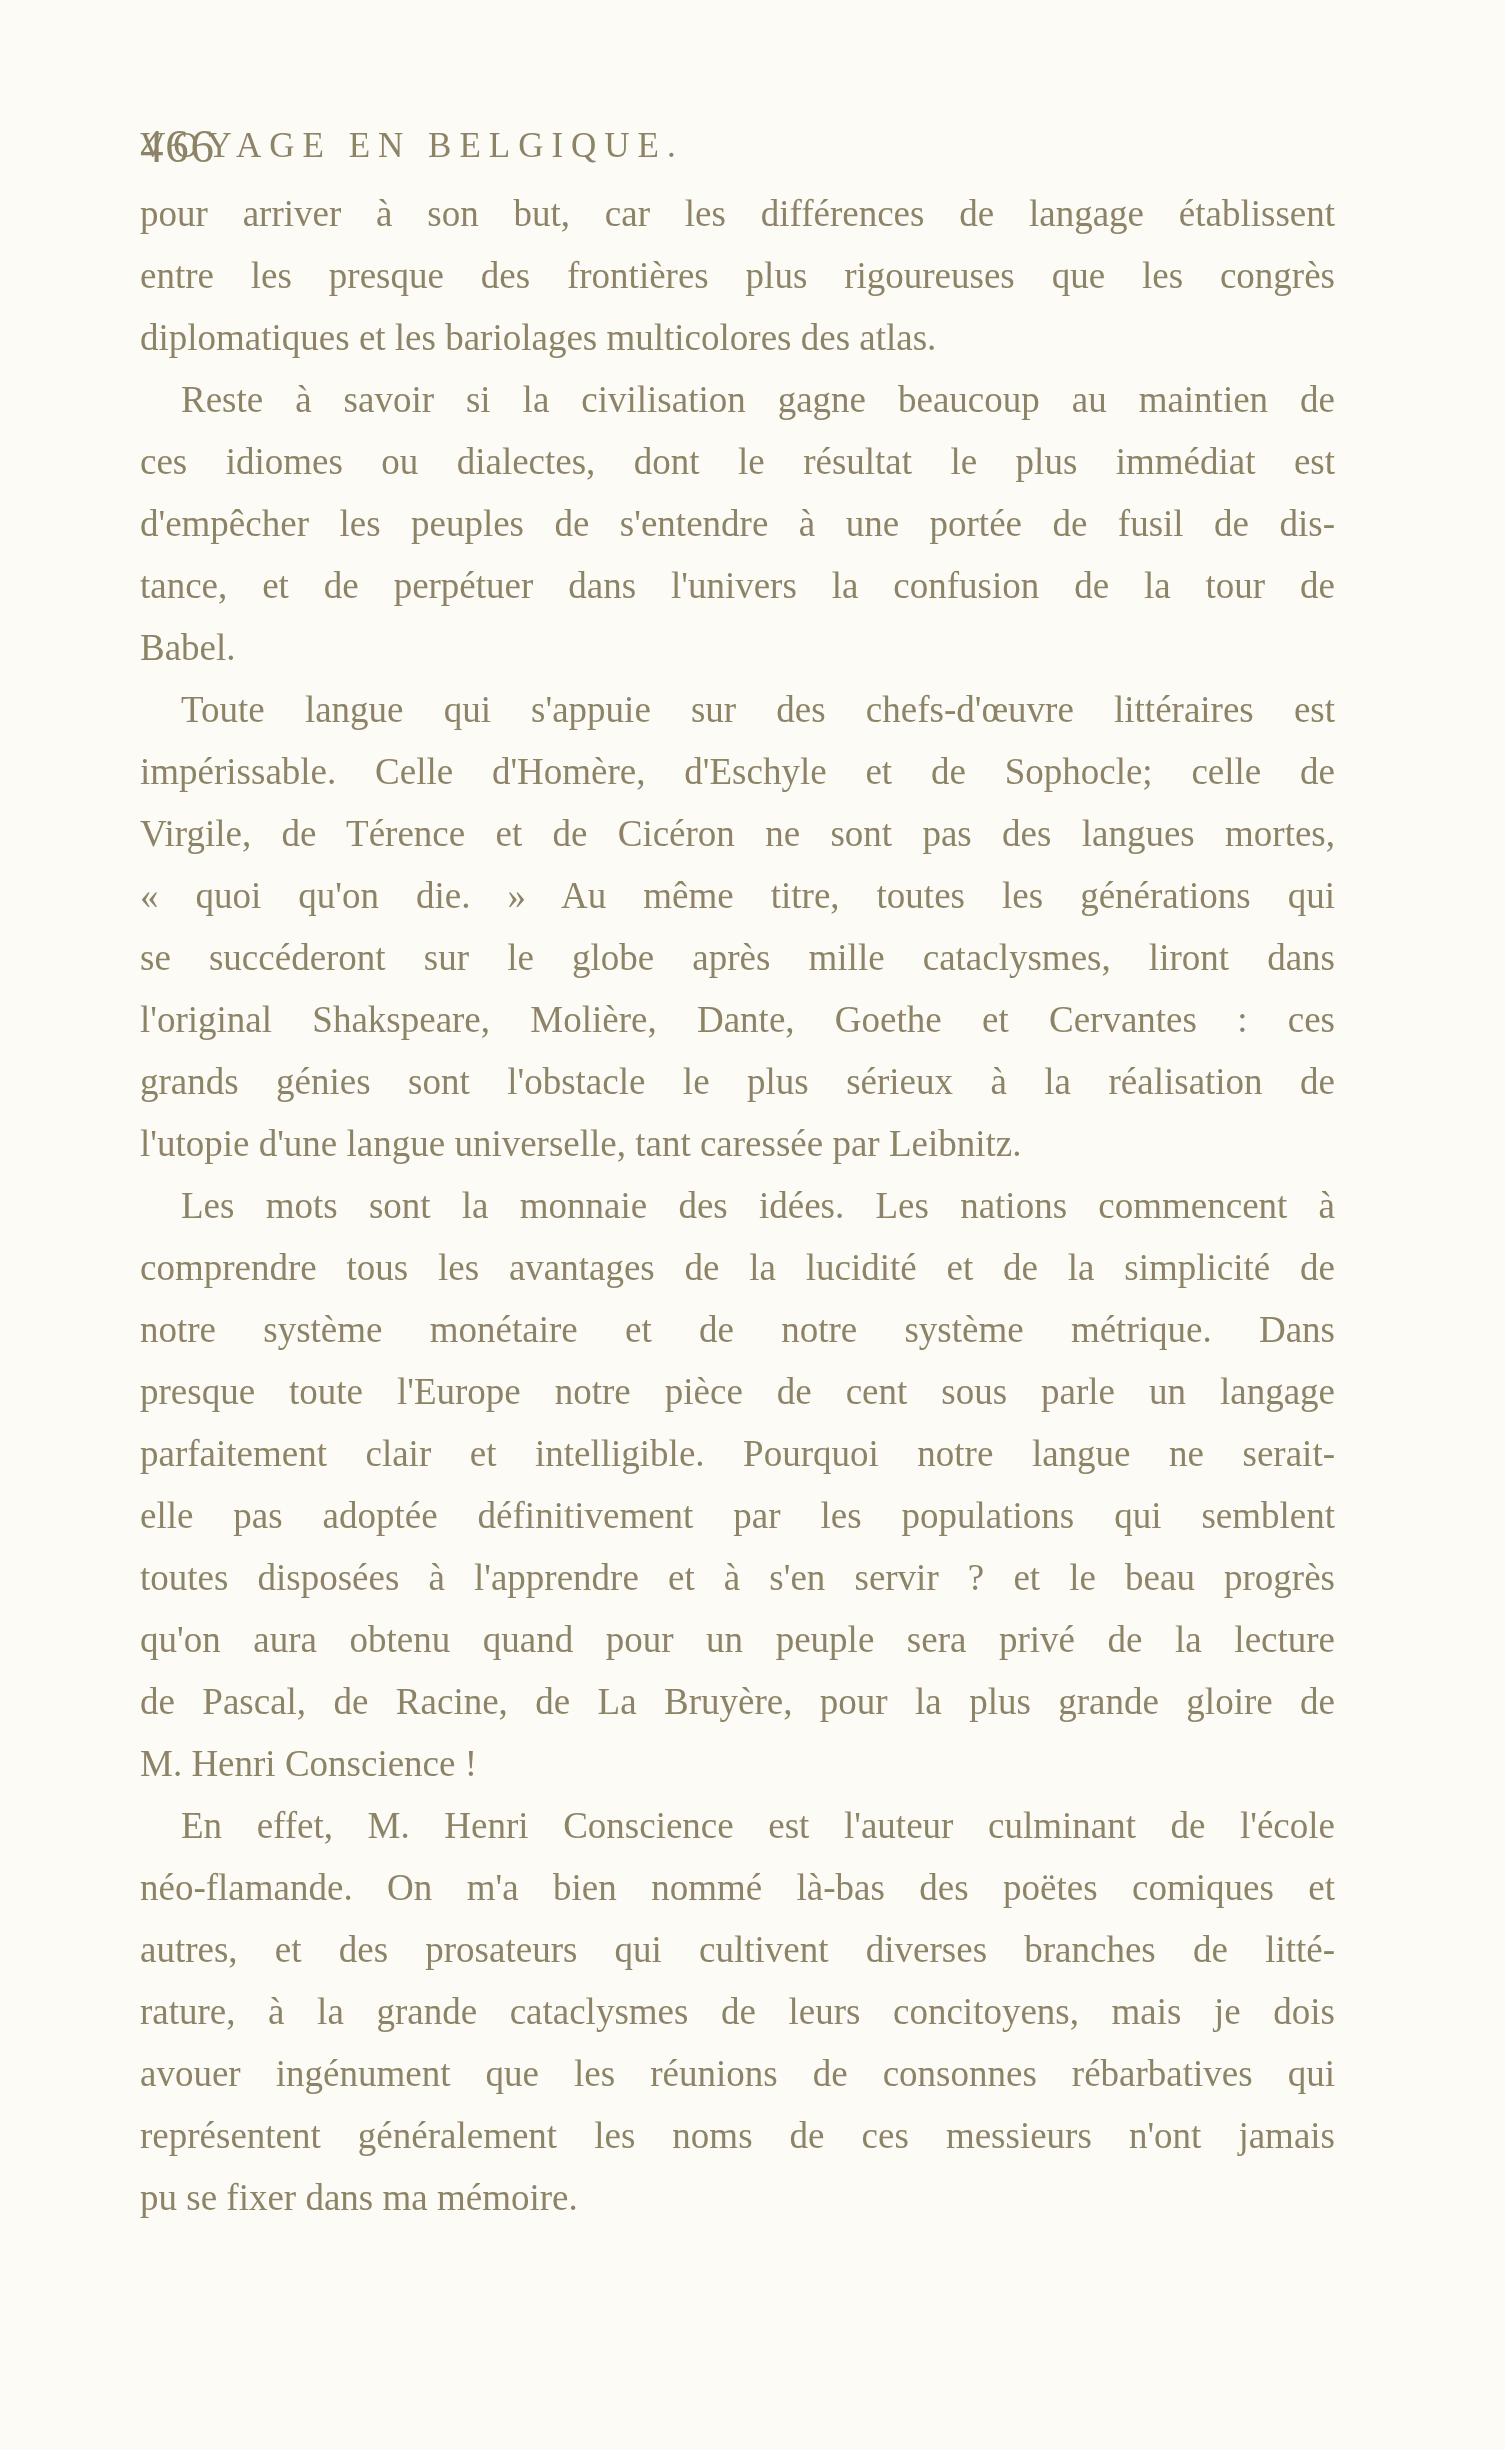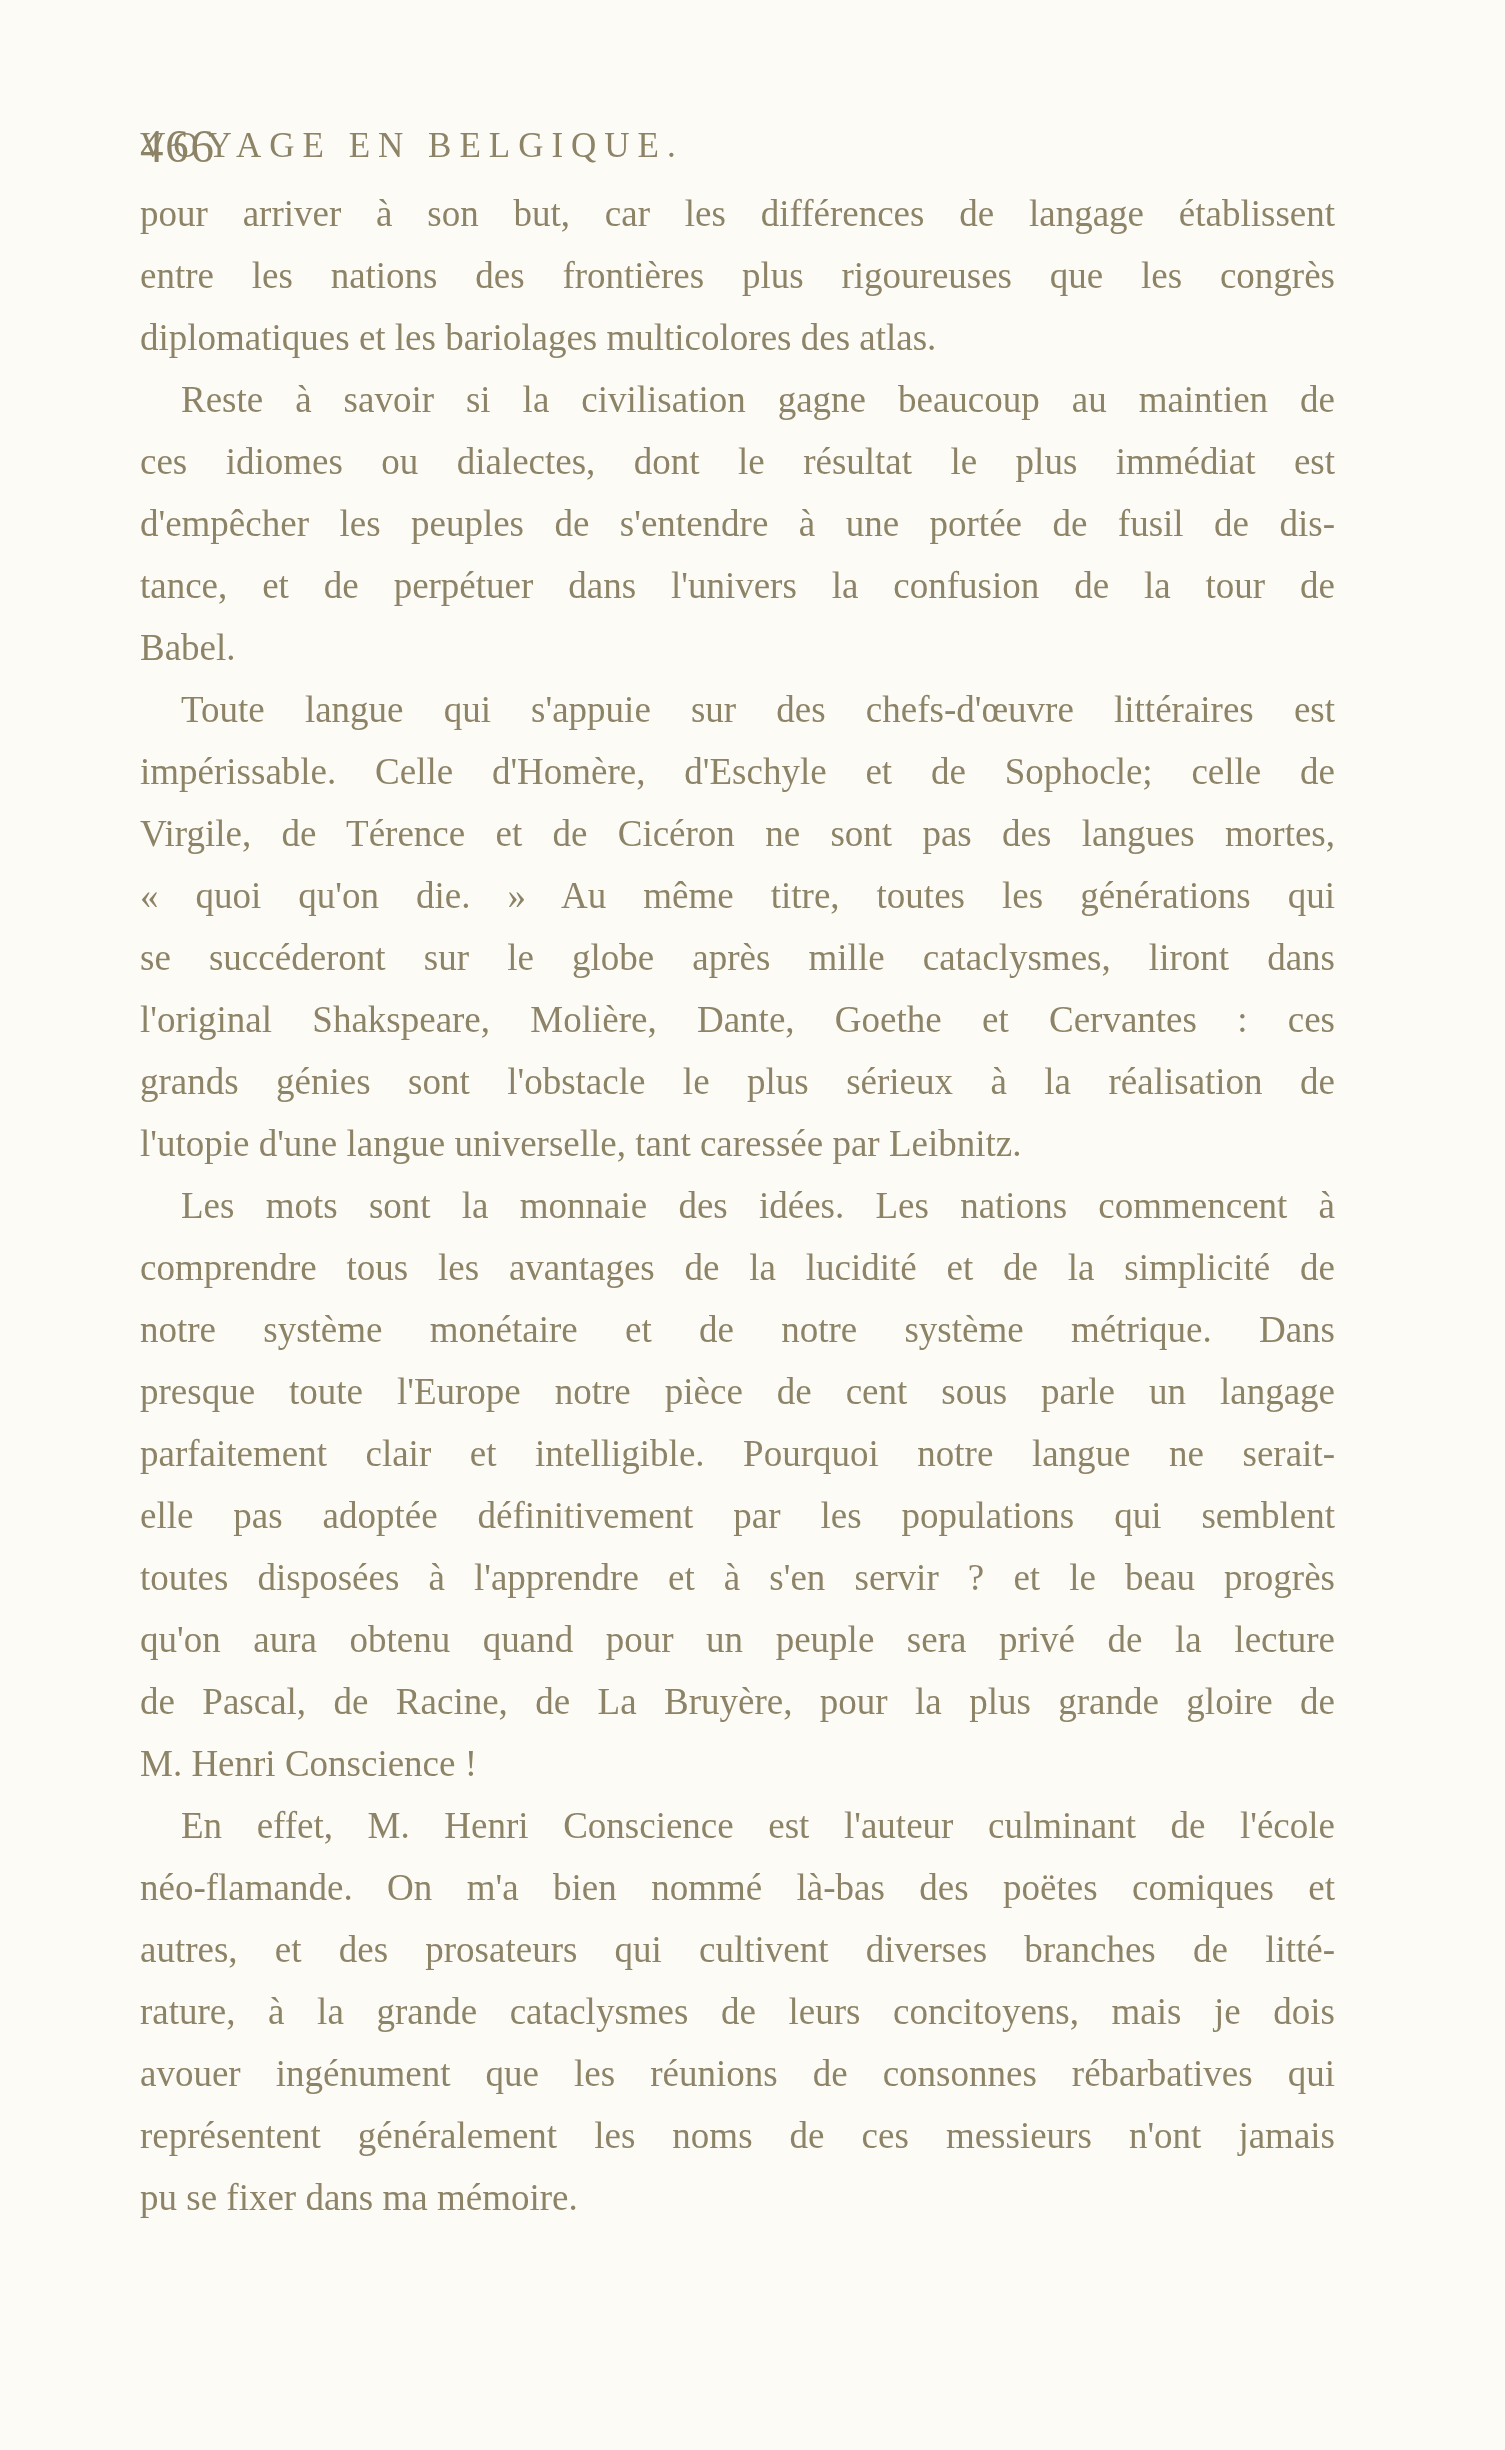--- a/index.html
+++ b/index.html
@@ -74,21 +74,21 @@
 
   <div class="header-row">
     <div class="page-number">466</div>
     <div class="header-title">VOYAGE EN BELGIQUE.</div>
   </div>
 
   <div class="body-block">
 
     <div class="paragraph">
       <div class="line">pour arriver à son but, car les différences de langage établissent</div>
-      <div class="line">entre les nations des frontières plus rigoureuses que les congrès</div>
+      <div class="line">entre les presque des frontières plus rigoureuses que les congrès</div>
       <div class="line last">diplomatiques et les bariolages multicolores des atlas.</div>
     </div>
 
     <div class="paragraph">
       <div class="line indent">Reste à savoir si la civilisation gagne beaucoup au maintien de</div>
       <div class="line">ces idiomes ou dialectes, dont le résultat le plus immédiat est</div>
       <div class="line">d'empêcher les peuples de s'entendre à une portée de fusil de dis-</div>
       <div class="line">tance, et de perpétuer dans l'univers la confusion de la tour de</div>
       <div class="line last">Babel.</div>
     </div>

